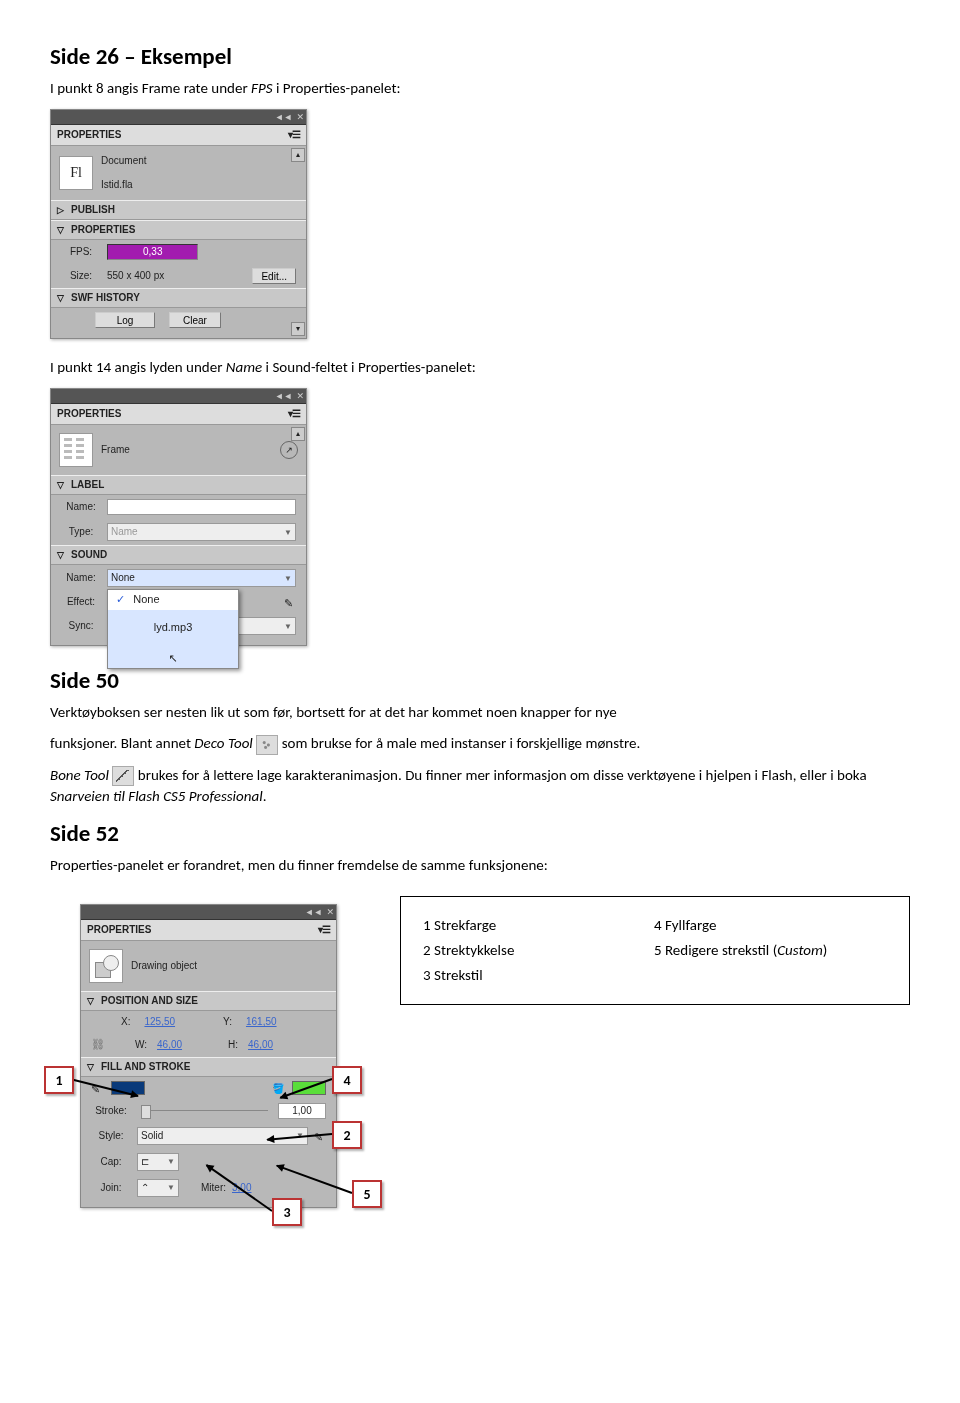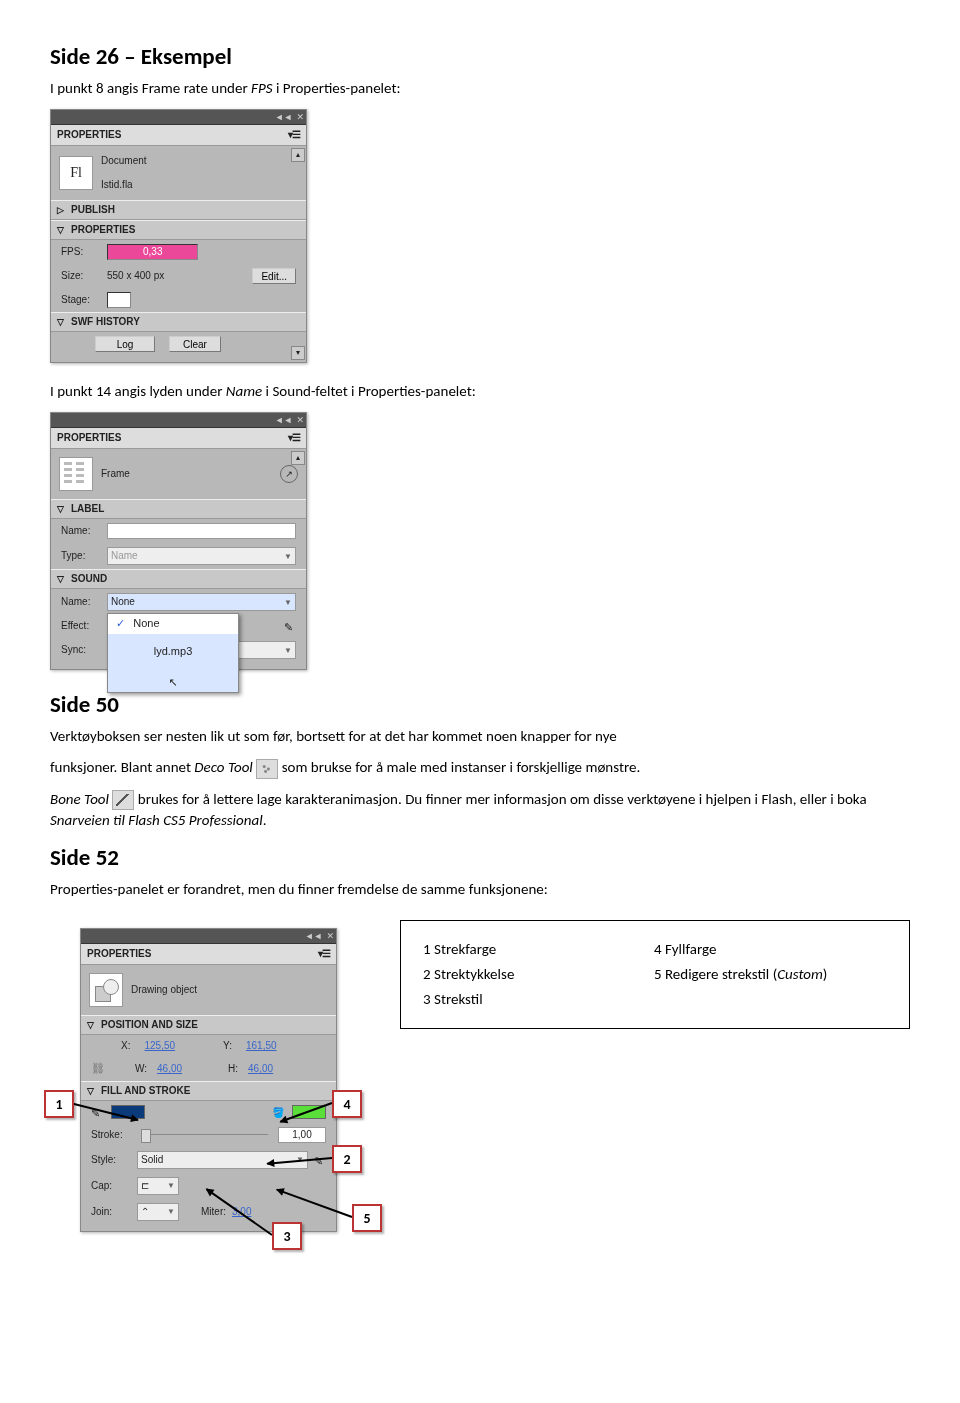--- a/index.html
+++ b/index.html
@@ -81,30 +81,30 @@
     align-items: center;
     gap: 4px;
   }
   .tri { font-size: 9px; display: inline-block; width: 10px; }
   .row {
     display: flex;
     align-items: center;
     padding: 4px 10px;
     gap: 6px;
   }
-  .rlabel { width: 40px; text-align: left; }
+  .rlabel { width: 40px; text-align: center; }
   .num-input {
     background: #fff;
     border: 1px inset #888;
     width: 52px;
     height: 14px;
     font-size: 10px;
     padding: 0 2px;
   }
-  .num-input.sel { background: #ec4899; color: #fff; padding-left: 35px; }
+  .num-input.sel { background: #a21caf; color: #fff; padding-left: 35px; }
   .btn-small {
     background: #ddd;
     border: 1px outset #ccc;
     font-size: 10px;
     padding: 0px 8px;
     height: 16px;
   }
   .swatch {
     width: 22px; height: 14px;
     border: 1px inset #888;
@@ -293,24 +293,20 @@
     <div class="row">
       <span class="rlabel">FPS:</span>
       <div class="num-input sel">0,33</div>
     </div>
     <div class="row">
       <span class="rlabel">Size:</span>
       <span>550 x 400 px</span>
       <span style="flex:1"></span>
       <button class="btn-small">Edit...</button>
     </div>
-    <div class="row">
-      <span class="rlabel">Stage:</span>
-      <div class="swatch"></div>
-    </div>
     <div class="section-hdr">
         <span class="tri">▽</span>
         <span>SWF HISTORY</span>
       </div>
     <div class="row" style="gap:14px;padding-left:44px;">
       <button class="btn-small" style="width:60px;">Log</button>
       <button class="btn-small" style="width:52px;">Clear</button>
     </div>
     <div class="scroll-arrow" style="bottom:2px;">▾</div>
   </div>

